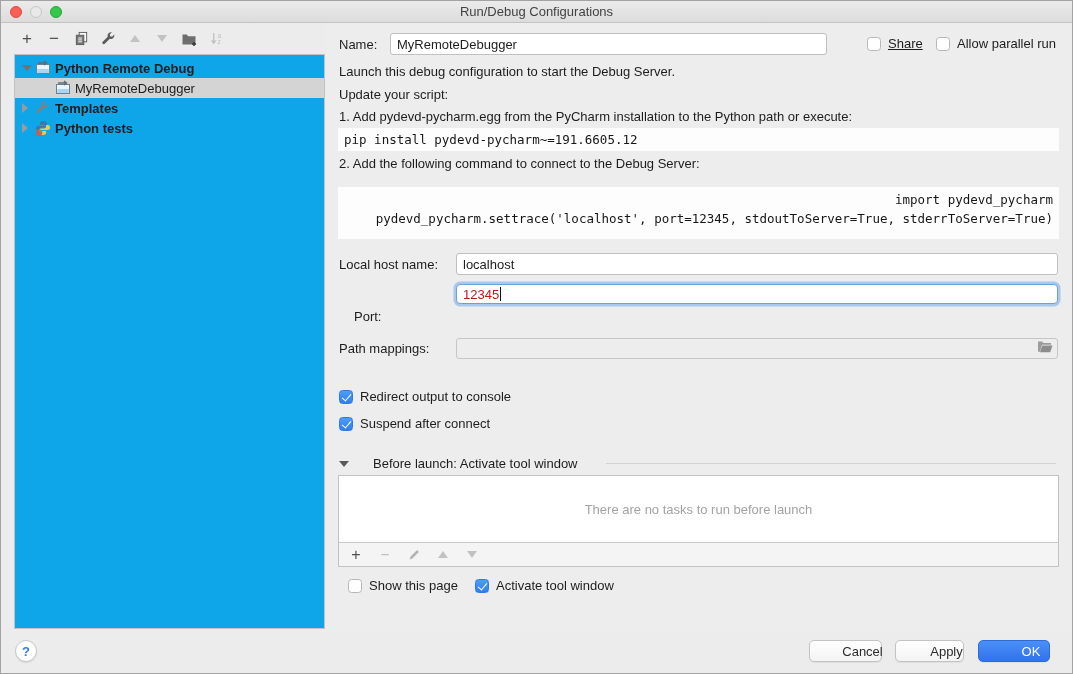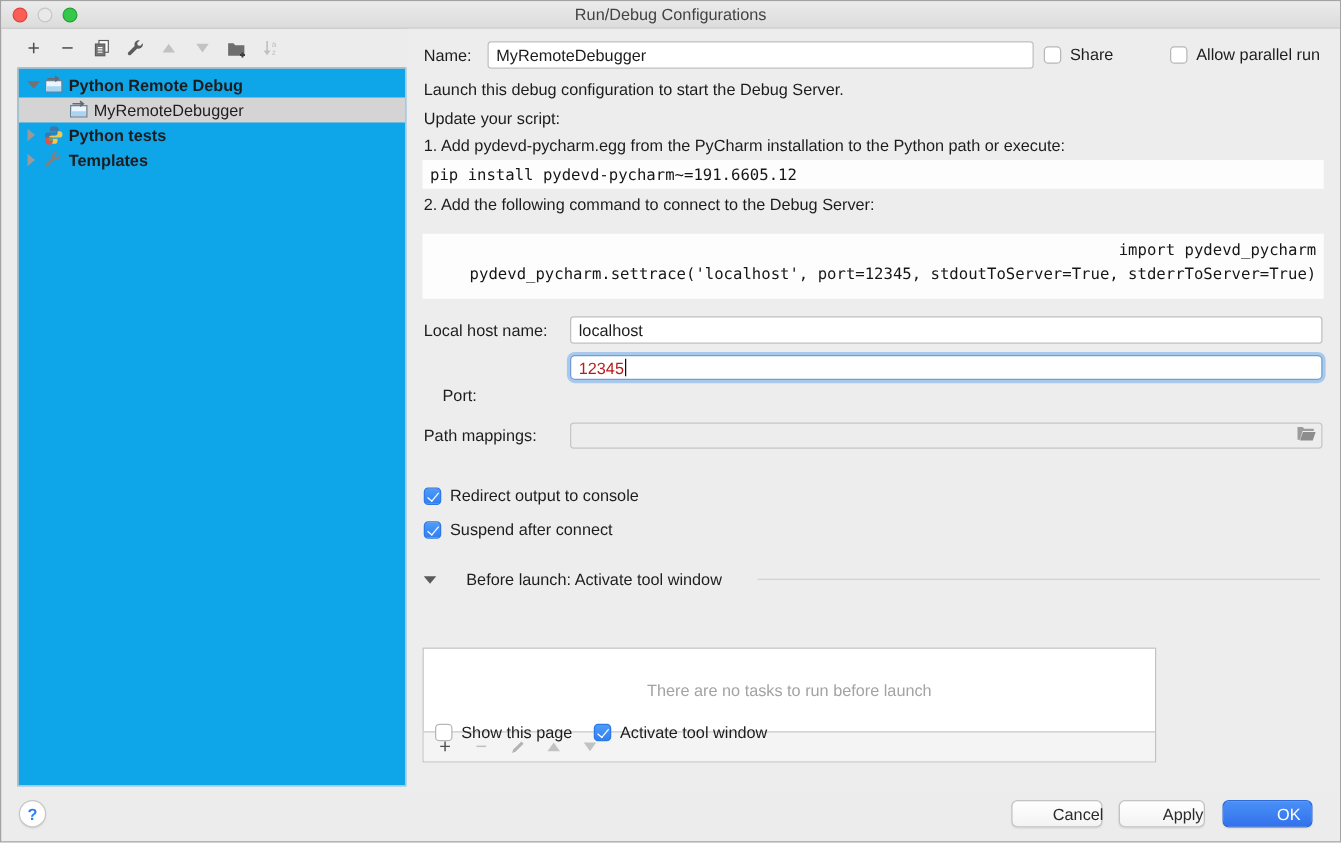--- a/index.html
+++ b/index.html
@@ -191,48 +191,48 @@
               <path d="M3 3h8M9 1l2.6 2L9 5" stroke="#5f6b75" fill="none" stroke-width="1.3"></path>
             </svg>
           </span>
           <span>MyRemoteDebugger</span>
         </div>
         <div class="tree-row bold">
           <span class="chev">
               <span class="chev-closed"></span>
             </span>
           <span class="tree-icon">
+            <svg width="15" height="15" viewBox="0 0 16 16">
+              <path fill="#818181" d="M14.2 4.7c0-.3 0-.6-.1-.9l-2.3 2.3-2-.5-.5-2 2.3-2.3c-.3-.1-.6-.1-.9-.1C8.6 1.2 7 2.8 7 4.9c0 .4.1.8.2 1.2l-5.4 5.4c-.6.6-.6 1.6 0 2.2.6.6 1.6.6 2.2 0l5.4-5.4c.4.1.8.2 1.2.2 2.1-.1 3.6-1.7 3.6-3.8z"></path>
+            </svg>
+          </span>
+          <span>Templates</span>
+        </div>
+        <div class="tree-row bold">
+          <span class="chev">
+              <span class="chev-closed"></span>
+            </span>
+          <span class="tree-icon">
             <svg width="16" height="16" viewBox="0 0 16 16">
               <path d="M8 1C5.5 1 5 2 5 3.5V5h5v1H3C1.8 6 1 7 1 8.3 1 9.6 1.8 11 3 11h2V9.2C5 8 6 7.5 7.2 7.5H10c1.3 0 2-.8 2-2V3.5C12 2 10.5 1 8 1z" fill="#3c78aa"></path>
               <path d="M8 15c2.5 0 3-1 3-2.5V11H6v-1h7c1.2 0 2-1 2-2.3C15 6.4 14.2 5 13 5h-2v1.8C11 8 10 8.5 8.8 8.5H6c-1.3 0-2 .8-2 2v2C4 14 5.5 15 8 15z" fill="#f2c94c"></path>
               <circle cx="4.2" cy="12.6" r="3.1" fill="#d95550"></circle>
               <path d="M4.2 12.6V9.5a3.1 3.1 0 0 1 3.1 3.1z" fill="#59a869"></path>
             </svg>
           </span>
           <span>Python tests</span>
         </div>
-        <div class="tree-row bold">
-          <span class="chev">
-              <span class="chev-closed"></span>
-            </span>
-          <span class="tree-icon">
-            <svg width="15" height="15" viewBox="0 0 16 16">
-              <path fill="#818181" d="M14.2 4.7c0-.3 0-.6-.1-.9l-2.3 2.3-2-.5-.5-2 2.3-2.3c-.3-.1-.6-.1-.9-.1C8.6 1.2 7 2.8 7 4.9c0 .4.1.8.2 1.2l-5.4 5.4c-.6.6-.6 1.6 0 2.2.6.6 1.6.6 2.2 0l5.4-5.4c.4.1.8.2 1.2.2 2.1-.1 3.6-1.7 3.6-3.8z"></path>
-            </svg>
-          </span>
-          <span>Templates</span>
-        </div>
       </div>
     </div>
 
     <div class="right-col">
 
       <div class="abs label" style="left:13px; top:14px;">Name:</div>
       <input class="abs input" style="left: 64px; top: 10px; width: 437px;" value="MyRemoteDebugger">
-      <div class="abs cbx-row" style="left:509px; top:13px;">
+      <div class="abs cbx-row" style="left:541px; top:13px;text-decoration:underline;">
         <span class="cbx"></span>
         <span class="label">Share</span>
       </div>
       <div class="abs cbx-row" style="left:610px; top:13px;">
         <span class="cbx"></span>
         <span class="label">Allow parallel run</span>
       </div>
 
       <div class="abs text-line" style="left:13px; top:41px;">Launch this debug configuration to start the Debug Server.</div>
       <div class="abs text-line" style="left:13px; top:64px;">Update your script:</div>
@@ -269,21 +269,21 @@
       <div class="abs cbx-row" style="left:13px; top:393px;">
         <span class="cbx checked"></span>
         <span class="label">Suspend after connect</span>
       </div>
 
       <div class="abs bl-header" style="left:13px; top:433px; right:16px;">
         <span class="chev-open" style="border-top-color:#5a5a5a;"></span>
         <span class="label">Before launch: Activate tool window</span>
         <span class="bl-line"></span>
       </div>
-      <div class="abs bl-box" style="left:12px; top:452px; width:587px;margin-top:43px;">
+      <div class="abs bl-box" style="left:12px; top:452px; width:721px;">
         <div class="bl-list">
           <span class="bl-empty">There are no tasks to run before launch</span>
         </div>
         <div class="bl-toolbar">
           <span class="tbi" style="font-size:16px;">+</span>
           <span class="tbi disabled" style="font-size:16px;">−</span>
           <span class="tbi disabled">
             <svg width="13" height="13" viewBox="0 0 16 16">
               <path d="M2 14l1.2-3.4 8-8 2.2 2.2-8 8L2 14z" fill="#b3b3b3"></path>
             </svg>

